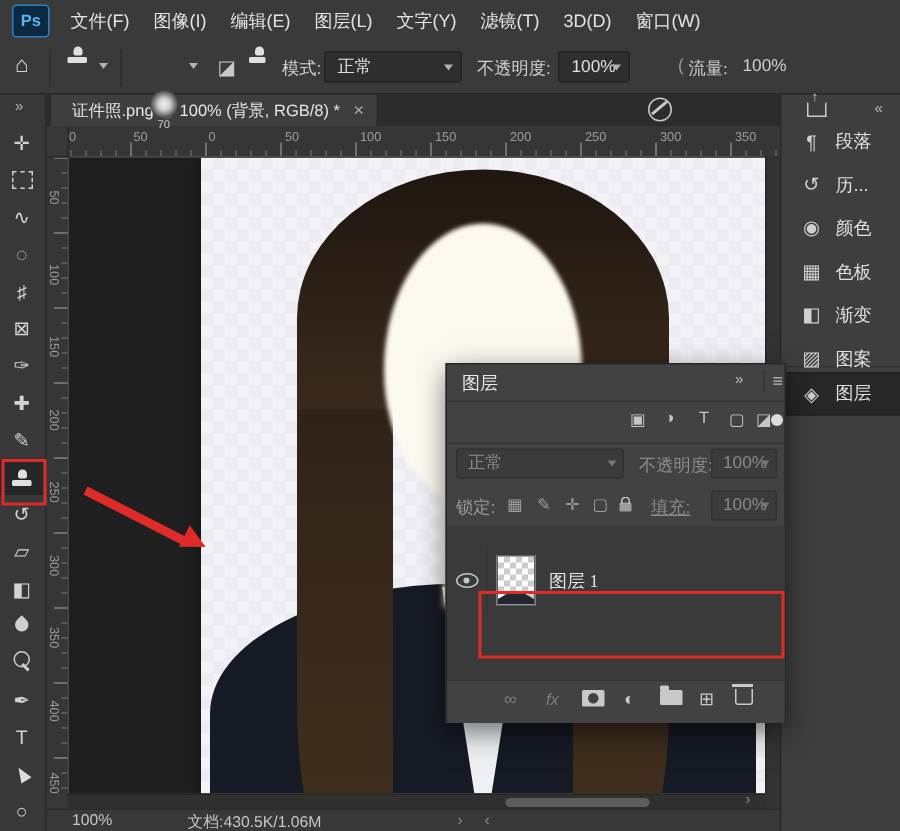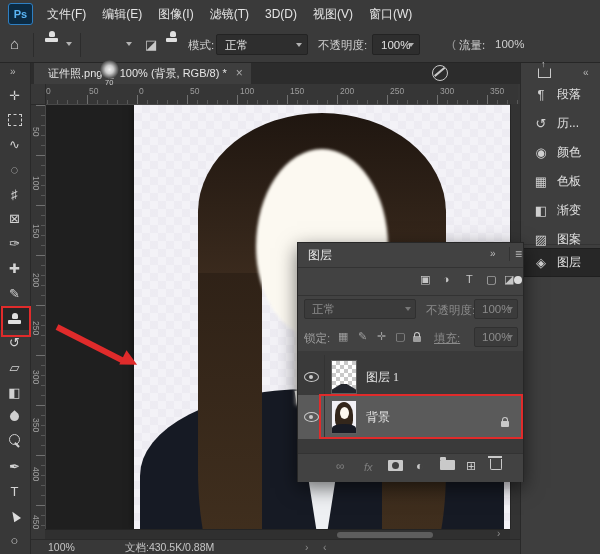--- a/index.html
+++ b/index.html
@@ -187,25 +187,26 @@
 </style>
 </head>
 <body>
 
 <div id="app">
 
   <div class="menubar">
     <div class="ps-logo" style="color: rgb(90, 181, 245);">Ps</div>
     <div id="menu-items" style="display:flex;">
         <span class="menu-item">文件(F)</span>
+        <span class="menu-item">图像(I)</span>
         <span class="menu-item">编辑(E)</span>
-        <span class="menu-item">图像(I)</span>
+        <span class="menu-item">图层(L)</span>
+        <span class="menu-item">文字(Y)</span>
         <span class="menu-item">滤镜(T)</span>
         <span class="menu-item">3D(D)</span>
-        <span class="menu-item">视图(V)</span>
         <span class="menu-item">窗口(W)</span>
       </div>
   </div>
 
   <div class="optionsbar">
     <span class="ob home-icon" style="left:10px;">⌂</span>
     <span class="vsep" style="left:33px;"></span>
     <span class="ob" style="left:45px;top:10px;">
         <span class="ticon stamp" style="margin-top:0;"></span>
       </span>
@@ -344,21 +345,21 @@
   </div>
 
   <div class="vscroll"></div>
   <div class="hscroll">
     <div class="hthumb"></div>
     <span class="scroll-arrow">›</span>
   </div>
   <div class="corner-sq"></div>
   <div class="statusbar">
     <span class="sb" style="left:18px;">100%</span>
-    <span class="sb" style="left:95px;">文档:430.5K/0.88M</span>
+    <span class="sb" style="left:95px;">文档:430.5K/1.06M</span>
     <span class="sb" style="left:275px;color:#8d8d8d;">›</span>
     <span class="sb" style="left:293px;color:#8d8d8d;">‹</span>
   </div>
 
   <div class="dock" id="dock">
     <span class="collapse-chev" style="left:62px;top:5px;">«</span>
     <div class="dock-sep" style="top:182px;"></div>
     <div class="dock-active">
       <span class="dock-icon">◈</span>
       <span class="dock-label">图层</span>
@@ -421,40 +422,28 @@
       <span class="lock-icon" style="left:79px;">✛</span>
       <span class="lock-icon" style="left:97px;">▢</span>
       <span class="lock-icon" style="left:115px;top:9px;"><span class="mini-lock" style="background:#9d9d9d;"></span></span>
       <span class="lp-dislabel" style="left:136px;text-decoration:underline;">填充:</span>
       <div class="lp-sel-dis" style="left:176px;width:44px;">
         <span>100%</span>
         <span class="dd"></span>
       </div>
     </div>
     <div class="lp-list">
-      <div class="lrow" style="top:4px;font-family:Liberation Serif, serif;">
+      <div class="lrow" style="top:14px;font-family:Liberation Serif, serif;">
         <span class="eye-cell">
             <span class="eye"></span>
           </span>
         <span class="lthumb checker">
             <span class="thumb-suit"></span>
           </span>
         <span class="lname">图层 1</span>
-      </div>
-      <div class="lrow sel" style="top: 44px; background: rgb(90, 90, 90);">
-        <span class="eye-cell">
-            <span class="eye"></span>
-          </span>
-        <span class="lthumb pthumb">
-          <span class="ph-hair"></span>
-            <span class="ph-face"></span>
-            <span class="ph-suit"></span>
-        </span>
-        <span class="lname">背景</span>
-        <span class="row-lock"><span class="mini-lock"></span></span>
       </div>
     </div>
     <div class="lp-foot">
       <span class="foot-icon dim" style="left:38px;">∞</span>
       <span class="foot-icon dim fx" style="left:66px;top:7px;">fx</span>
       <span class="foot-icon" style="left:90px;top:3px;"><span class="css-mask"></span></span>
       <span class="foot-icon" style="left:118px;">◐</span>
       <span class="foot-icon" style="left:142px;top:2px;"><span class="css-folder"></span></span>
       <span class="foot-icon" style="left:168px;">⊞</span>
       <span class="foot-icon" style="left:192px;top:0;"><span class="css-trash"></span></span>

